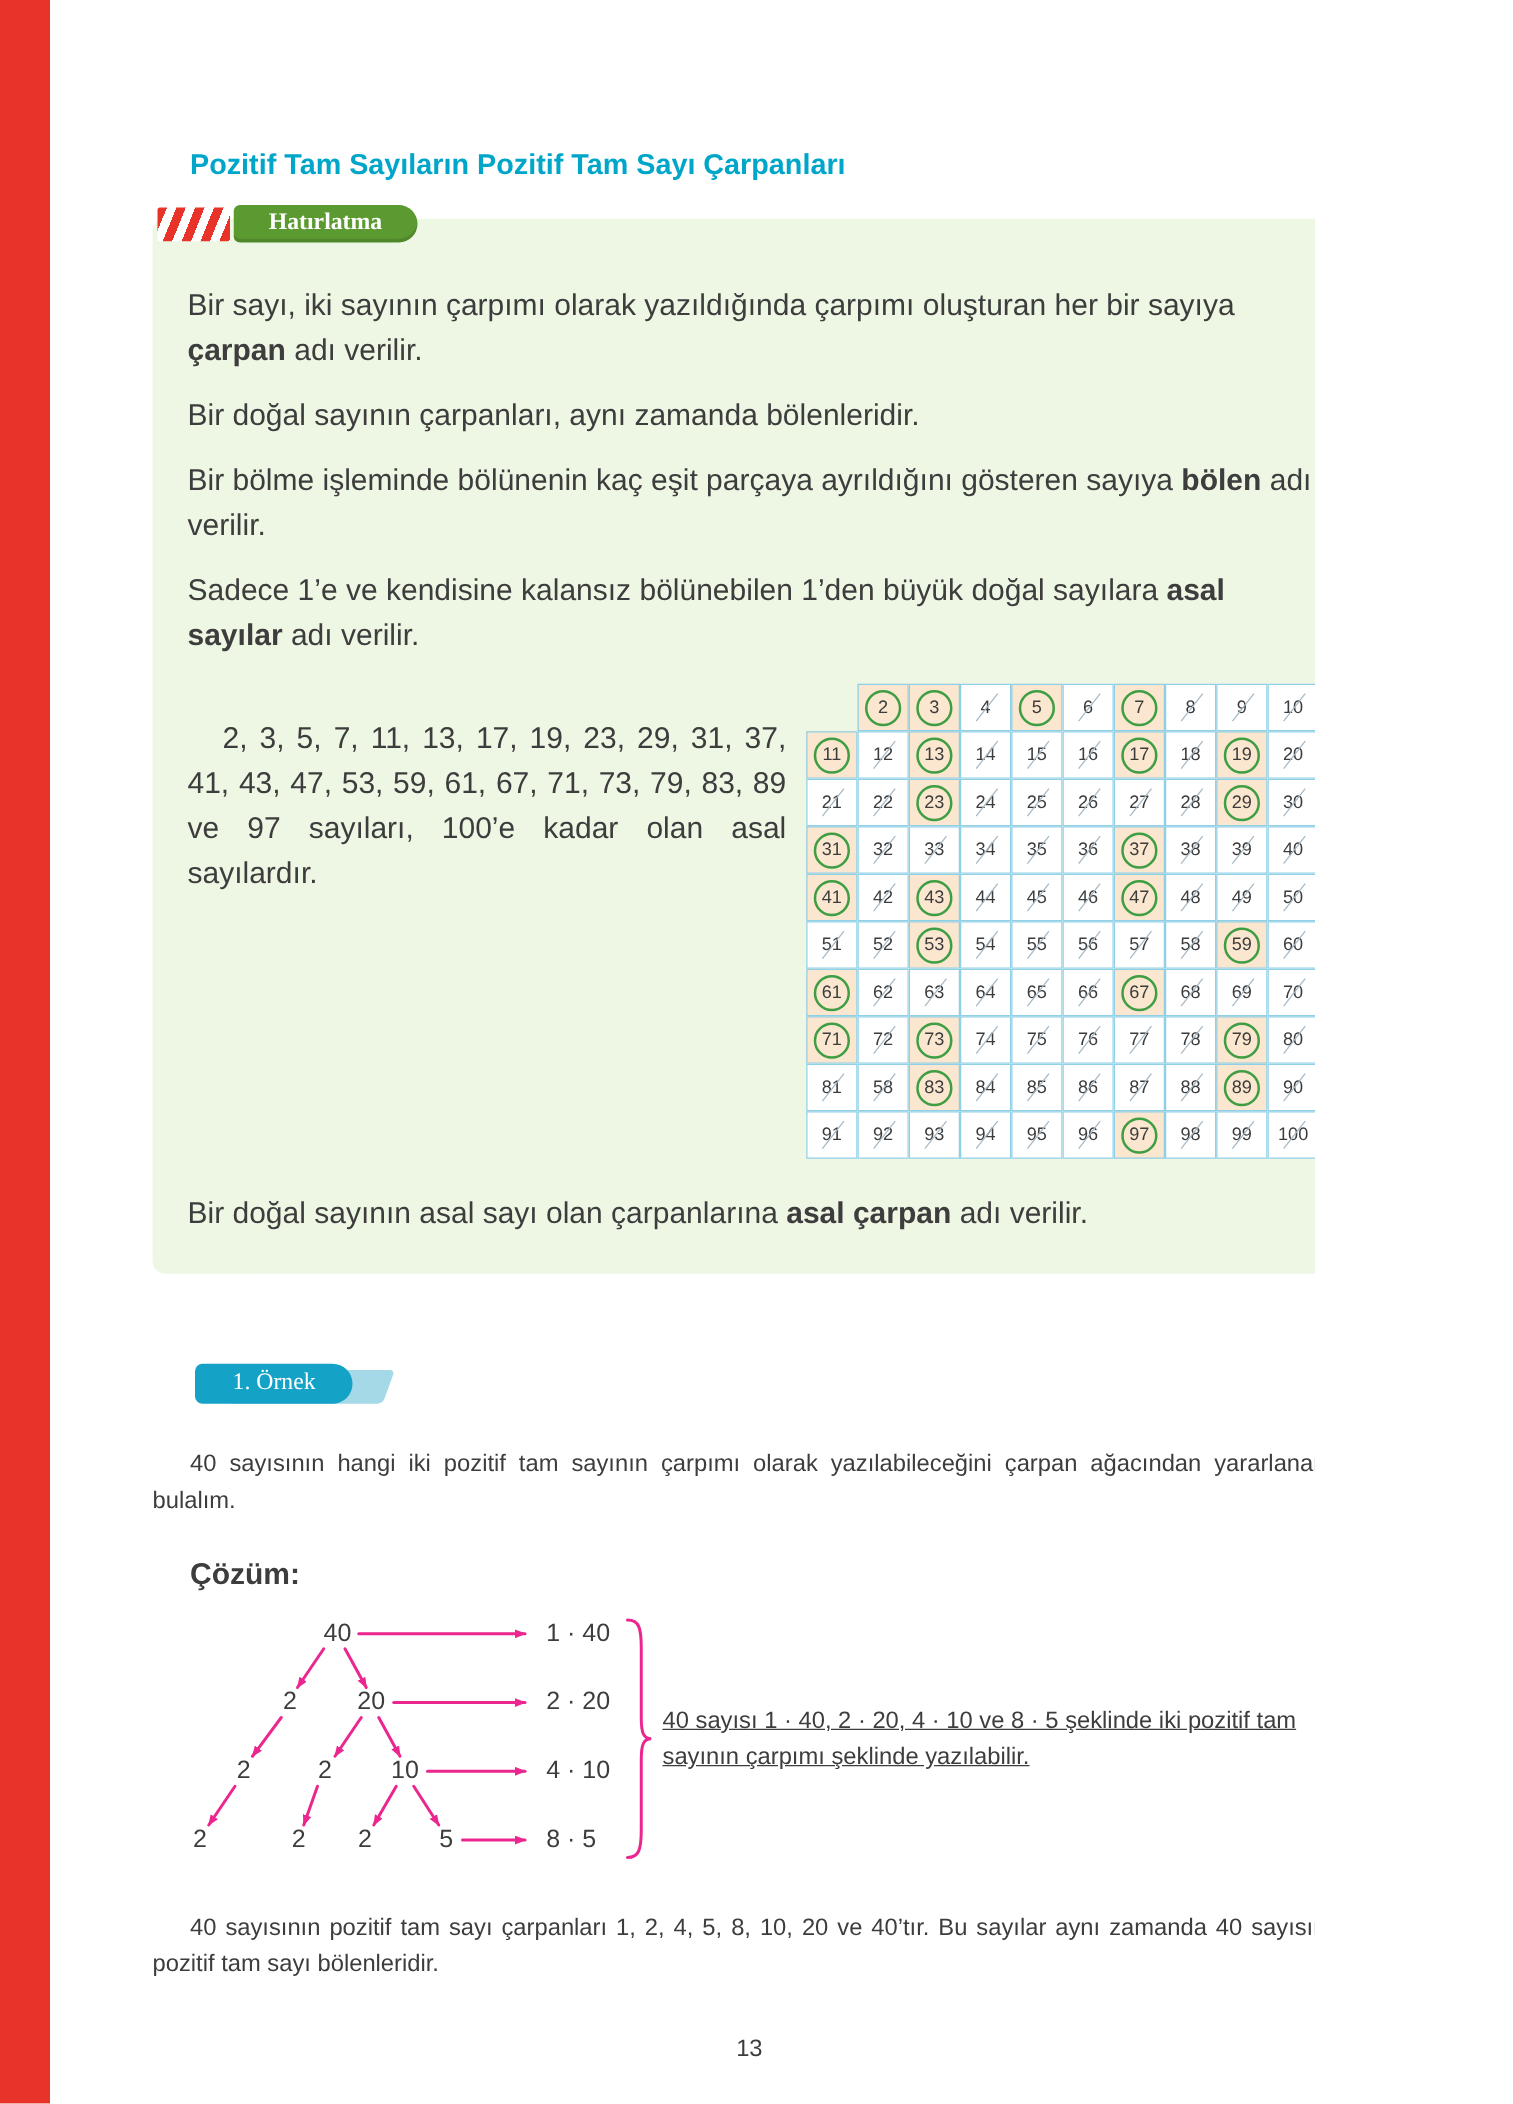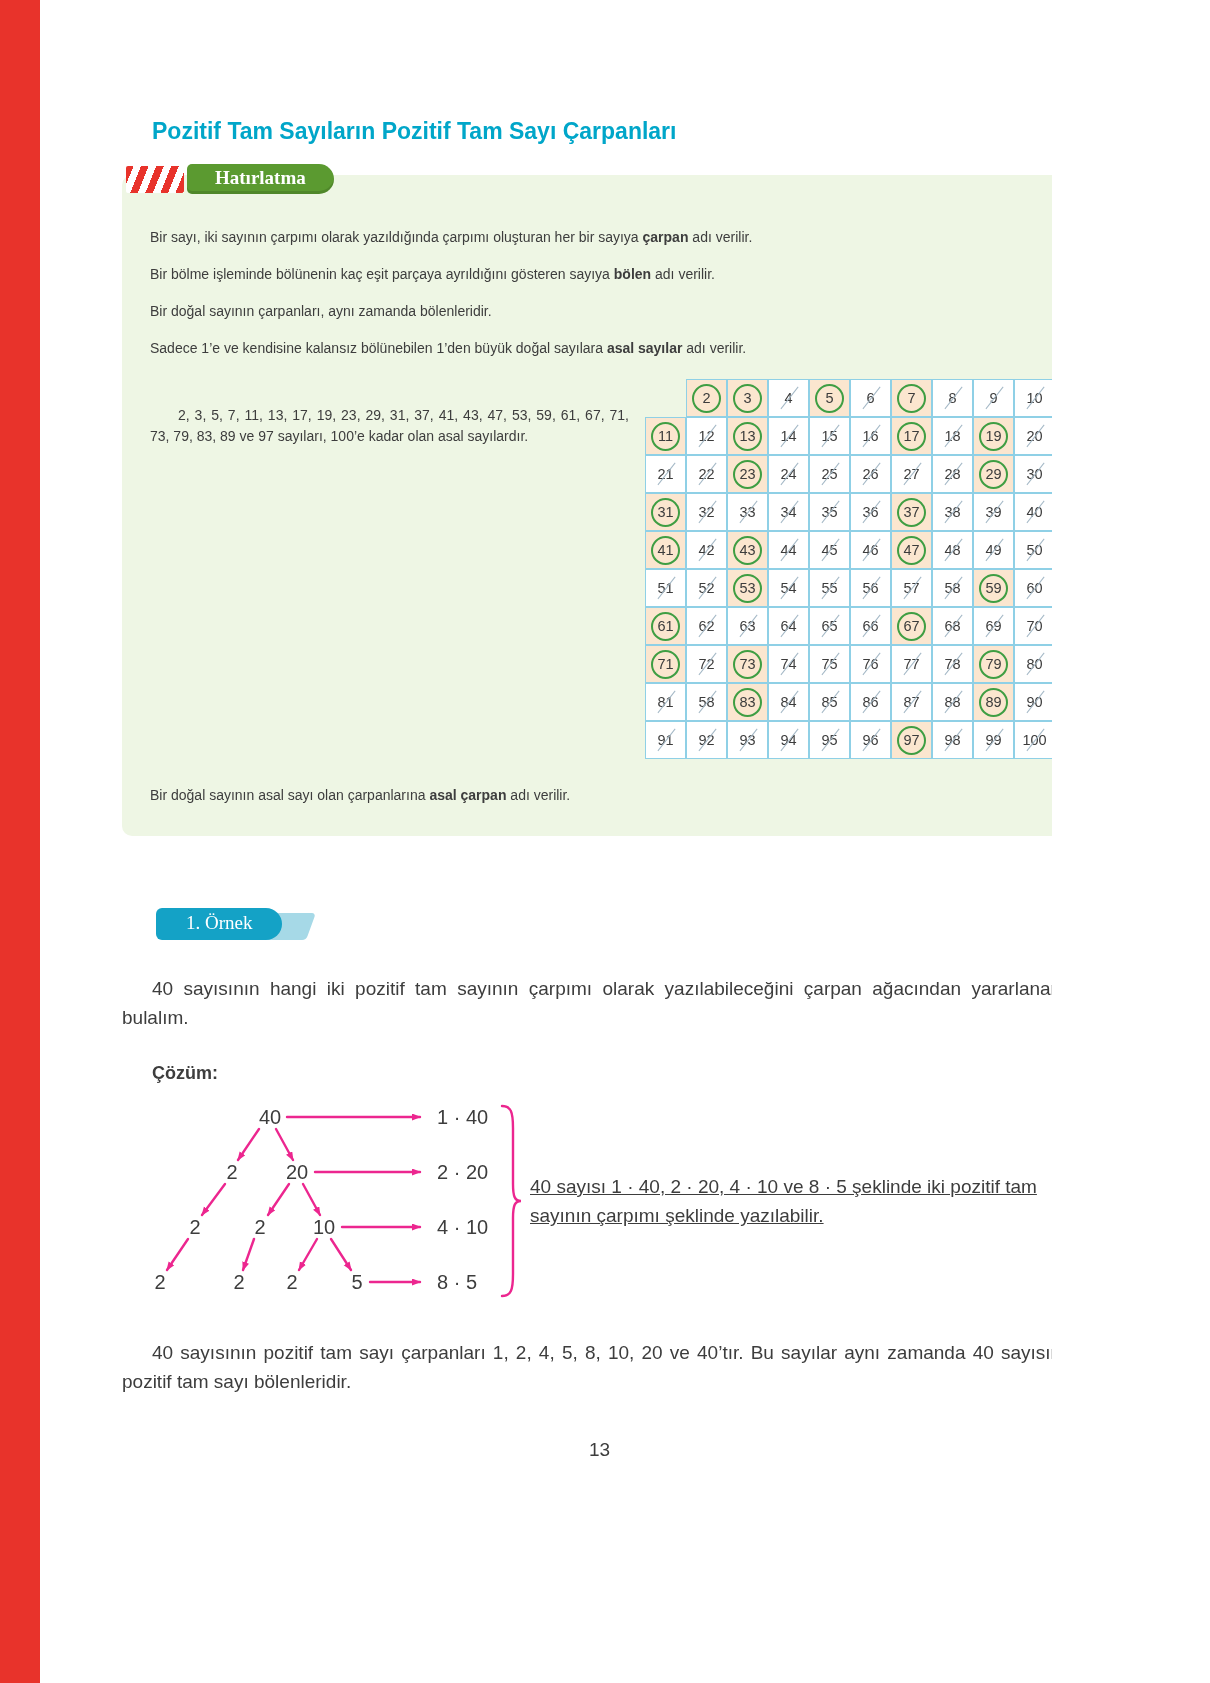--- a/index.html
+++ b/index.html
@@ -11,21 +11,21 @@
   .title { font-size:23px; font-weight:bold; color:#00a6c9; margin:0 0 30px 30px; }
 
   
   .reminder { position:relative; background:#eef6e4; border-radius:10px; padding:52px 22px 30px 28px; }
   .badge-row { position:absolute; top:-11px; left:4px; display:flex; align-items:center; }
   .stripes { width:58px; height:27px; margin-right:3px; border-radius:2px;
              background:repeating-linear-gradient(112deg,#e8332b 0 7px,#ffffff 7px 14px); }
   .reminder-badge { background:#5b9a30; color:#fff; font-family:"Liberation Serif", serif;
              font-weight:bold; font-size:19px; padding:3px 28px 5px; border-radius:5px 15px 15px 5px;
              box-shadow: inset 0 -3px 0 rgba(0,0,0,0.12); }
-  .para { font-size:14px; line-height:1.5; margin:0 0 16px; }
+  .para { font-size:24px; line-height:1.5; margin:0 0 16px; }
   .sieve-row { display:flex; margin-top:20px; }
   .side-text { flex:1; padding-right:16px; margin-top:26px; }
   .side-text .para { text-align:justify; text-indent:28px; margin-bottom:20px; }
   .footer-para { margin:26px 0 0; }
 
   
   .sieve-grid { display:grid; grid-template-columns:repeat(10,41px); grid-auto-rows:38px; align-content:start; }
   .sv-cell { border:1px solid #8fd0e6; background:#fff; position:relative;
              display:flex; align-items:center; justify-content:center;
              font-size:14.5px; color:#3c3c3c; }
@@ -37,21 +37,21 @@
              background:#a4b8c6; transform:rotate(38deg); }
 
   
   .example-badge-wrap { position:relative; margin:72px 0 0 34px; height:36px; width:fit-content; }
   .example-badge-back { position:absolute; left:30px; top:5px; width:125px; height:27px;
              background:#a6d9e7; transform:skewX(-20deg); border-radius:4px; }
   .example-badge { position:relative; display:inline-block; background:#14a2c6; color:#fff;
              font-family:"Liberation Serif", serif; font-weight:normal; font-size:19px;
              padding:4px 30px 6px; border-radius:6px 16px 16px 6px; }
   .intro { margin:30px 0 0; font-size:19px; line-height:1.55; text-align:justify; text-indent:30px; }
-  .solution-label { font-size:18px; font-weight:bold; margin:30px 0 0 30px; }
+  .solution-label { font-size:24px; font-weight:bold; margin:30px 0 0 30px; }
 
   
   .tree { position:relative; height:228px; margin:16px 0 0 10px; }
   .tree-svg { position:absolute; left:0; top:0; }
   .tnode { position:absolute; transform:translate(-50%,-50%); font-size:20px; }
   .tprod { position:absolute; left:305px; transform:translateY(-50%); font-size:20px; }
   .tree-note { position:absolute; left:398px; top:72px; width:515px; font-size:19px; line-height:1.55;text-decoration:underline; }
 
   .conclusion { margin:10px 0 0; font-size:19px; line-height:1.55; text-align:justify; text-indent:30px; }
   .page-number { text-align:center; margin-top:42px; font-size:19px; }
@@ -65,22 +65,22 @@
   <div class="content">
     <h1 class="title">Pozitif Tam Sayıların Pozitif Tam Sayı Çarpanları</h1>
 
     <section class="reminder">
       <div class="badge-row">
         <span class="stripes"></span>
         <span class="reminder-badge">Hatırlatma</span>
       </div>
 
       <p class="para"><span>Bir sayı, iki sayının çarpımı olarak yazıldığında çarpımı oluşturan her bir sayıya </span><b>çarpan</b><span> adı verilir.</span></p>
+      <p class="para"><span>Bir doğal sayının çarpanları, aynı zamanda bölenleridir.</span><b></b><span></span></p>
       <p class="para"><span>Bir bölme işleminde bölünenin kaç eşit parçaya ayrıldığını gösteren sayıya </span><b>bölen</b><span> adı verilir.</span></p>
-      <p class="para"><span>Bir doğal sayının çarpanları, aynı zamanda bölenleridir.</span><b></b><span></span></p>
       <p class="para"><span>Sadece 1’e ve kendisine kalansız bölünebilen 1’den büyük doğal sayılara </span><b>asal sayılar</b><span> adı verilir.</span></p>
 
       <div class="sieve-row">
         <div class="side-text">
           <p class="para">2, 3, 5, 7, 11, 13, 17, 19, 23, 29, 31, 37, 41, 43, 47, 53, 59, 61, 67, 71, 73, 79, 83, 89 ve 97 sayıları, 100’e kadar olan asal sayılardır.</p>
         </div>
         <div class="sieve-grid">
             <div class="sv-cell sv-empty"></div>
             <div class="sv-cell sv-prime">
               <span>2</span>

